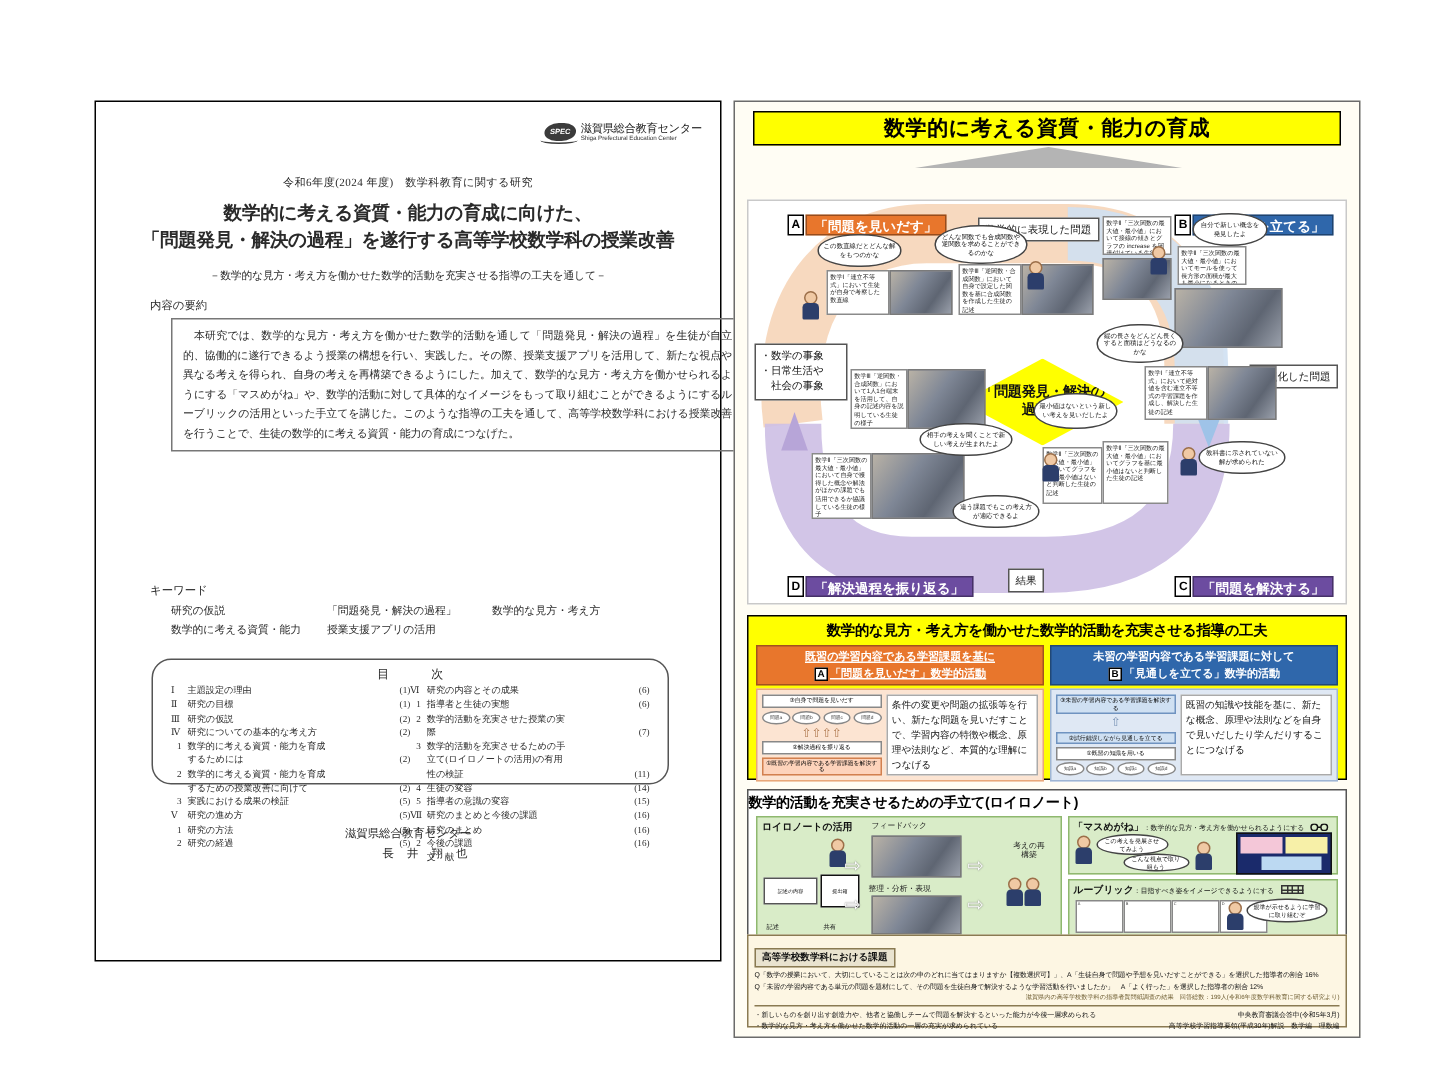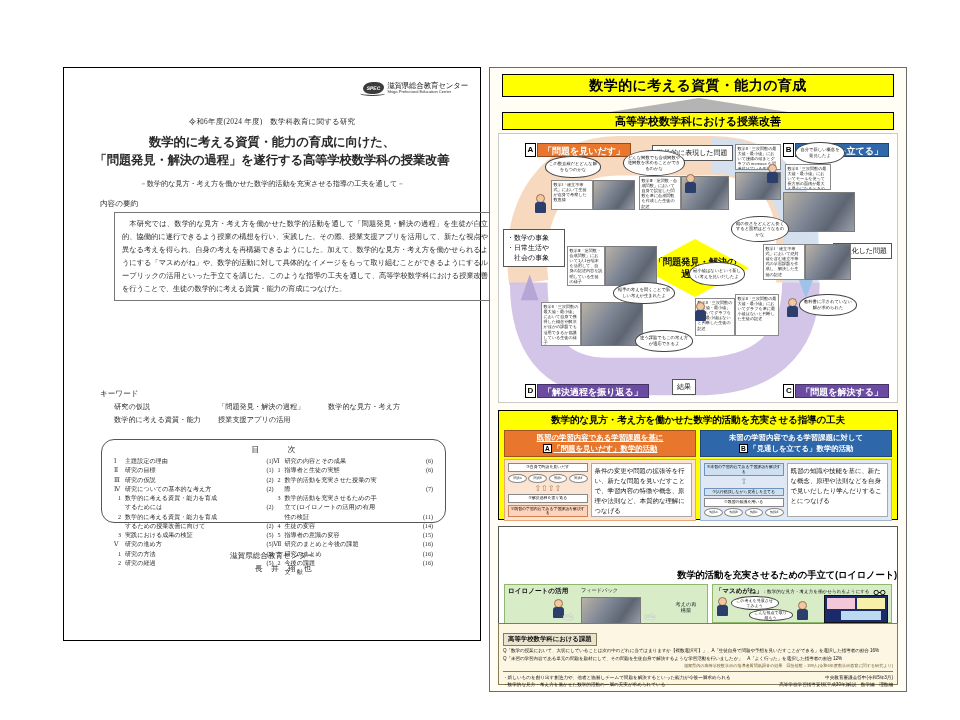--- a/index.html
+++ b/index.html
@@ -154,21 +154,21 @@
   .chips{display:flex;gap:1.5px;justify-content:center;}
   .chip{flex:1;height:7px;border:.7px solid #888;border-radius:50%;background:#fff;font-size:3.2px;text-align:center;line-height:7px;color:#333;}
   .dev-text{width:56%;background:#fff;border:1px solid #aaa;box-sizing:border-box;
     font-size:6.4px;line-height:1.55;padding:2px 3px;color:#111;}
 
   
   #roilo{
     position:absolute;left:8px;top:458px;right:8px;height:104px;
     background:#fff;border:1.2px solid #555;box-sizing:border-box;
   }
-  #roilo-title{text-align:right;font-size:9.4px;font-weight:bold;padding-top:2px;letter-spacing:-.2px;margin-top:40px;}
+  #roilo-title{text-align:left;font-size:9.4px;font-weight:bold;padding-top:2px;letter-spacing:-.2px;}
   #roilo-cols{display:flex;gap:4px;padding:2px 5px 0 5px;}
   .rcol{background:#d9ecc8;border:1px solid #8fb86f;box-sizing:border-box;padding:2px 3px;position:relative;}
   #rcol-left{width:53%;height:82px;}
   #rcol-right{width:47%;background:transparent;border:none;padding:0;display:flex;flex-direction:column;gap:3px;}
   .rsub{background:#d9ecc8;border:1px solid #8fb86f;box-sizing:border-box;padding:2px 3px;height:39px;position:relative;}
   .rhead{font-size:6.6px;font-weight:bold;color:#111;}
   .rhead .plain{font-weight:normal;font-size:4.6px;}
   .rlabel{position:absolute;font-size:5.2px;color:#222;}
   .glass{display:inline-block;width:13px;height:5px;vertical-align:middle;margin-left:2px;}
   .grid4{display:inline-block;width:15px;height:6px;vertical-align:middle;margin-left:3px;
@@ -378,21 +378,20 @@
 <div id="right-page">
 
   <div class="ybar" id="poster-title">数学的に考える資質・能力の育成</div>
 
   <div id="grey-funnel">
     <svg width="178" height="14" viewBox="0 0 178 14">
         <polygon points="0,14 89,0 178,14" fill="#b4b4b4"></polygon>
       </svg>
   </div>
 
-  <div class="ybar" id="poster-sub">高等学校数学科における授業改善</div>
 
   <div id="cycle">
     <svg id="cycle-bg" viewBox="0 0 402 270" preserveAspectRatio="none">
       <path d="M30,150 C20,70 60,22 120,22 L215,22 C275,22 300,60 300,110 L300,150" fill="none" stroke="#f6d2b4" stroke-width="40" opacity=".85"></path>
       <path d="M215,22 C275,22 305,60 305,112 L305,150" fill="none" stroke="#cfe0f2" stroke-width="36" opacity=".9"></path>
       <path d="M305,150 C305,215 265,245 200,245 L110,245 C55,245 30,210 30,150" fill="none" stroke="#cdbfe4" stroke-width="38" opacity=".9"></path>
       <polygon points="300,140 320,140 310,166" fill="#9fc3e8"></polygon>
       <polygon points="22,168 40,168 31,142" fill="#b7a5d8"></polygon>
       <polygon points="150,18 150,32 176,25" fill="#8f8f8f"></polygon>
     </svg>

